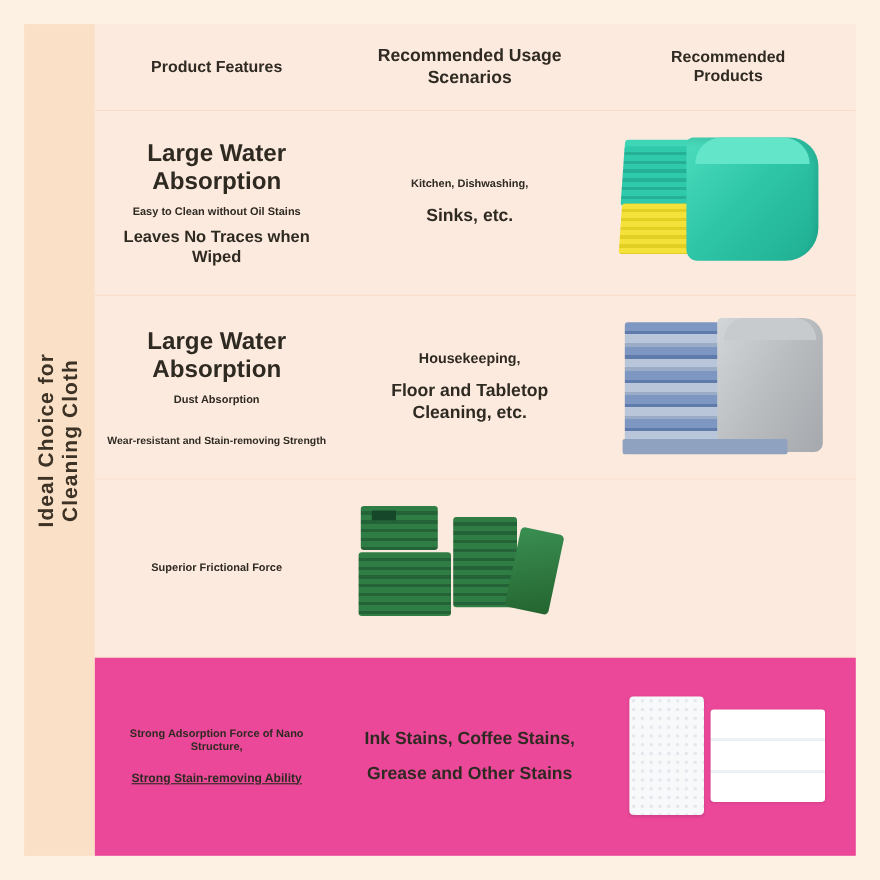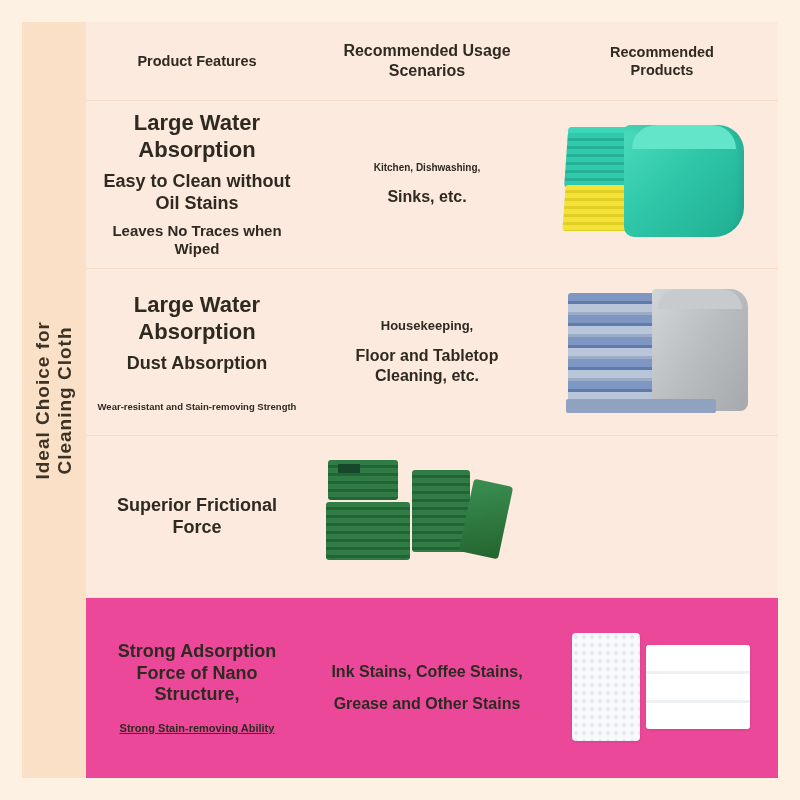--- a/index.html
+++ b/index.html
@@ -110,21 +110,21 @@
   }
 
   .feat-line {
     font-weight: bold;
     color: #2e2a22;
     line-height: 1.2;
     margin: 4px 0;
   }
   .f-xl { font-size: 22px; }
   .f-lg { font-size: 15px; }
-  .f-md { font-size: 18px; }
+  .f-md { font-size: 10px; }
   .f-sm { font-size: 11px; }
   .f-xs { font-size: 9.5px; }
 
   .usage-line {
     font-weight: bold;
     color: #2e2a22;
     line-height: 1.25;
     margin: 6px 0;
   }
   .u-lg { font-size: 16px; }

